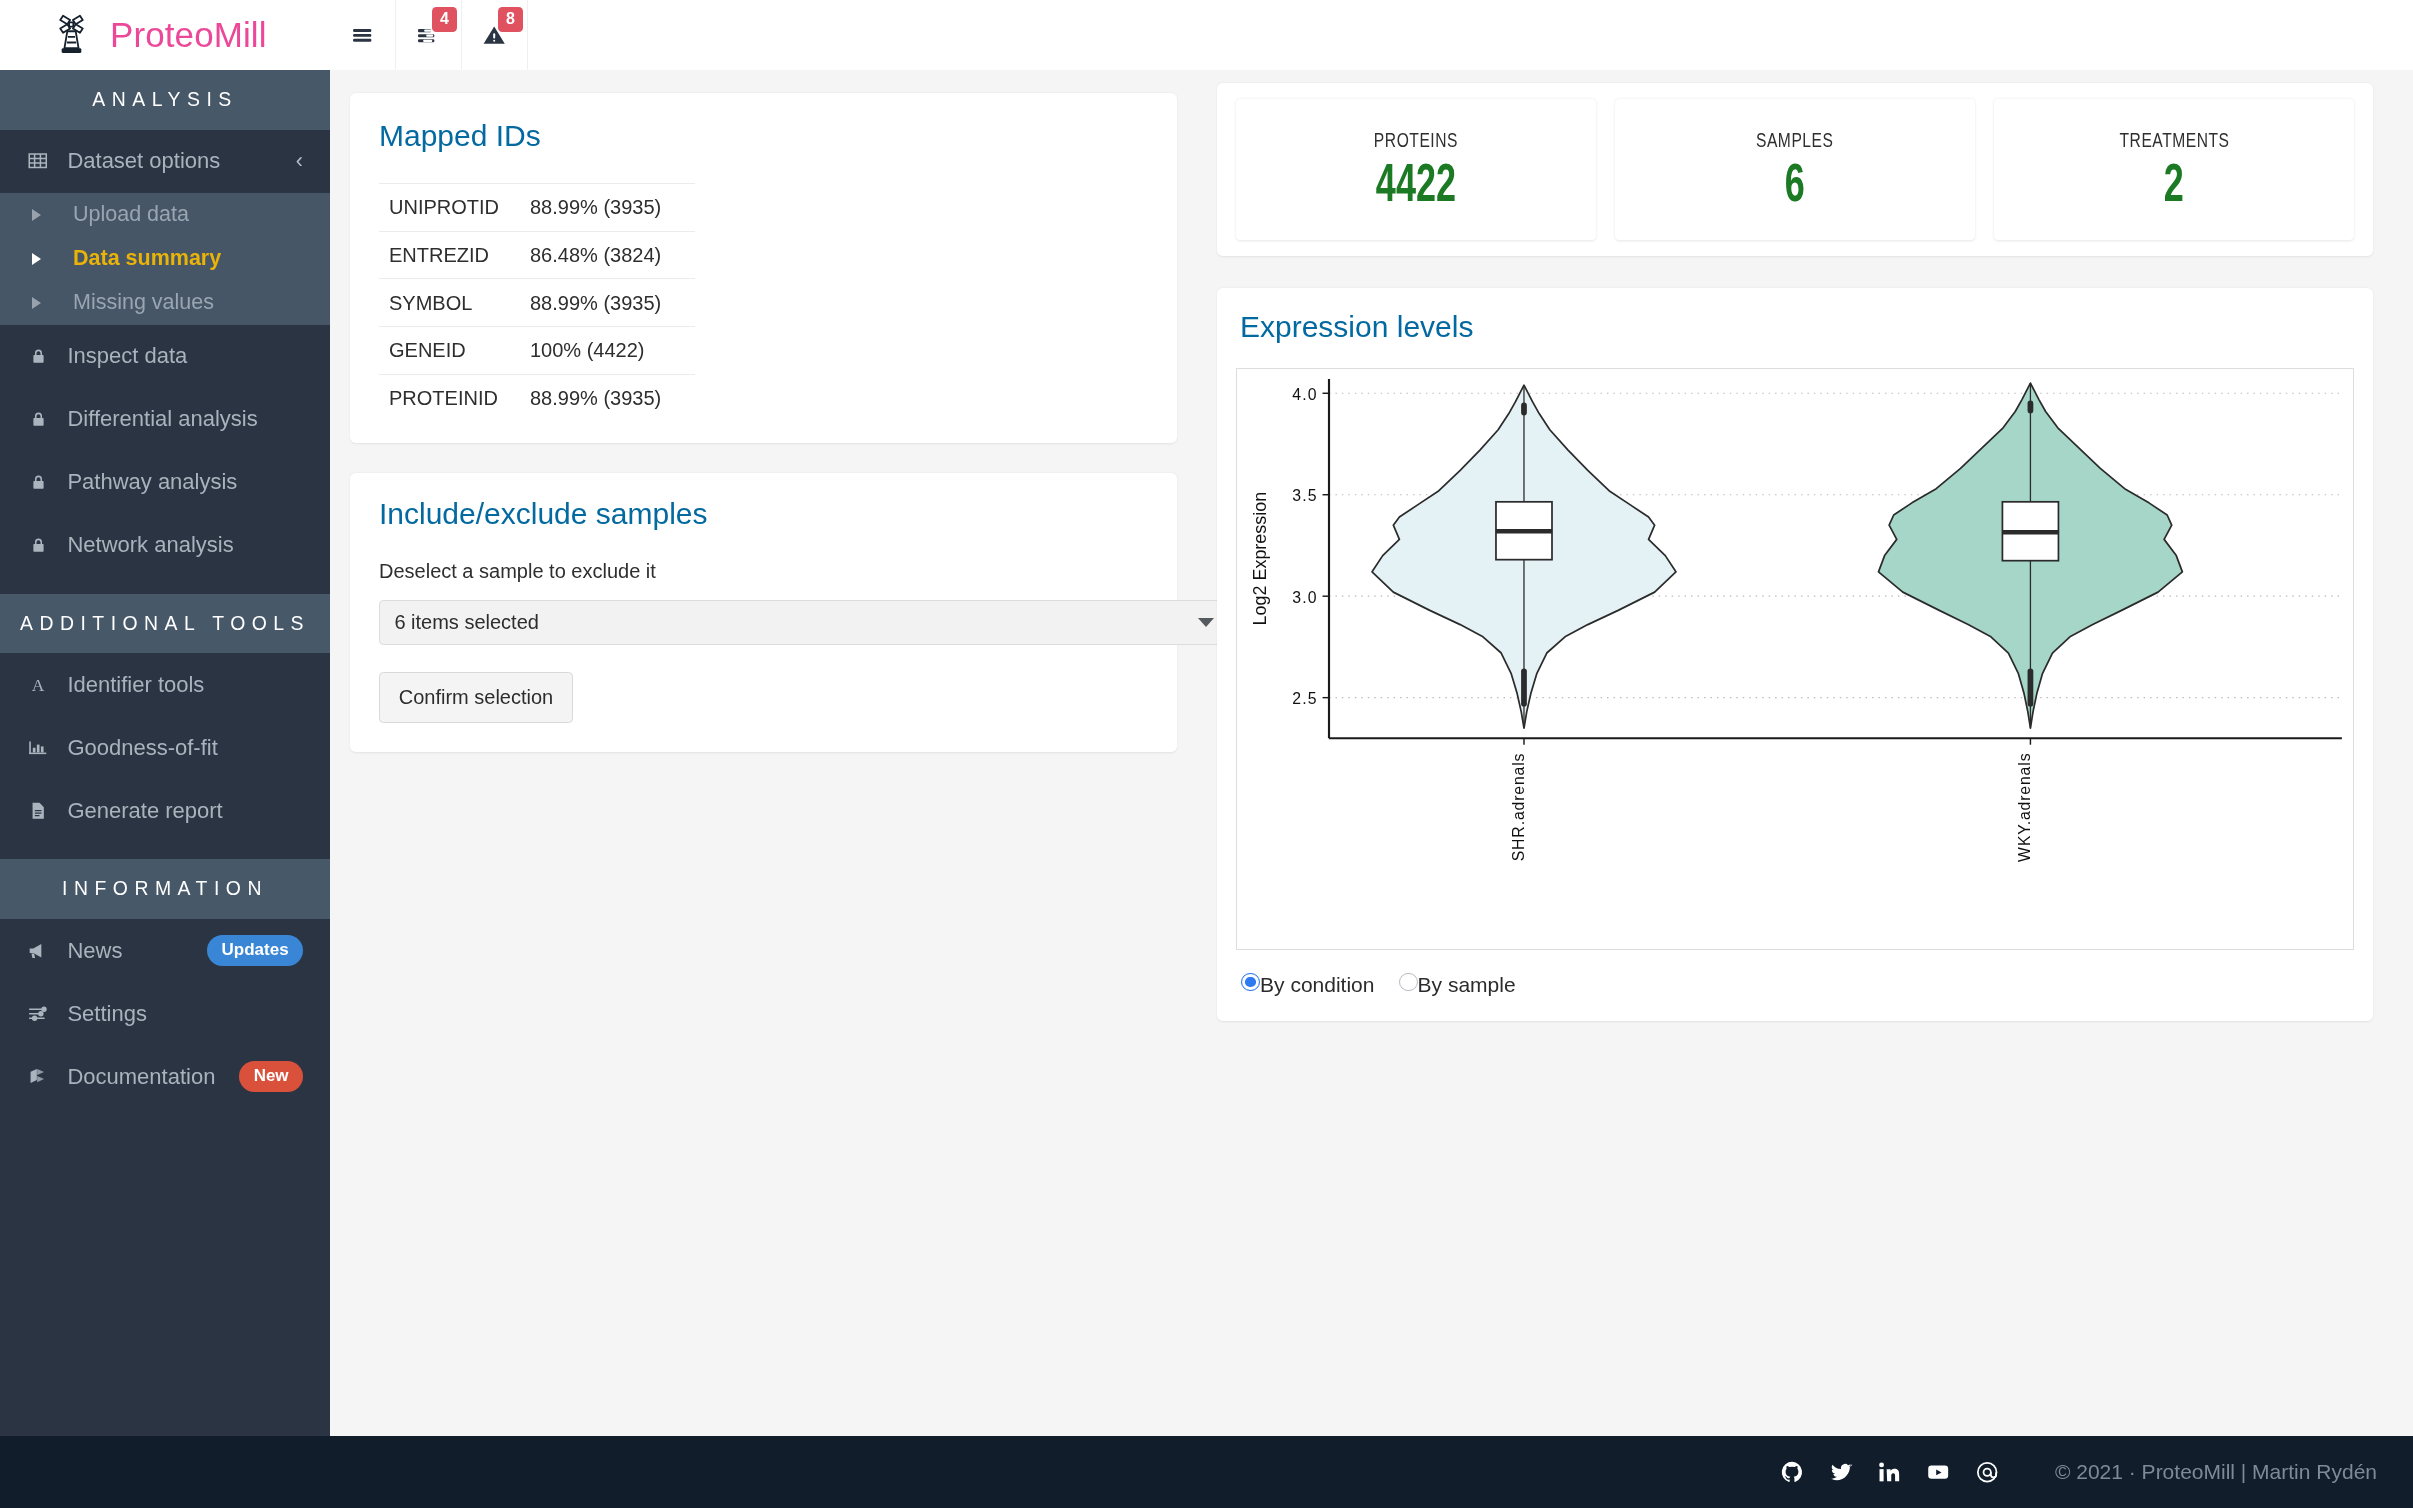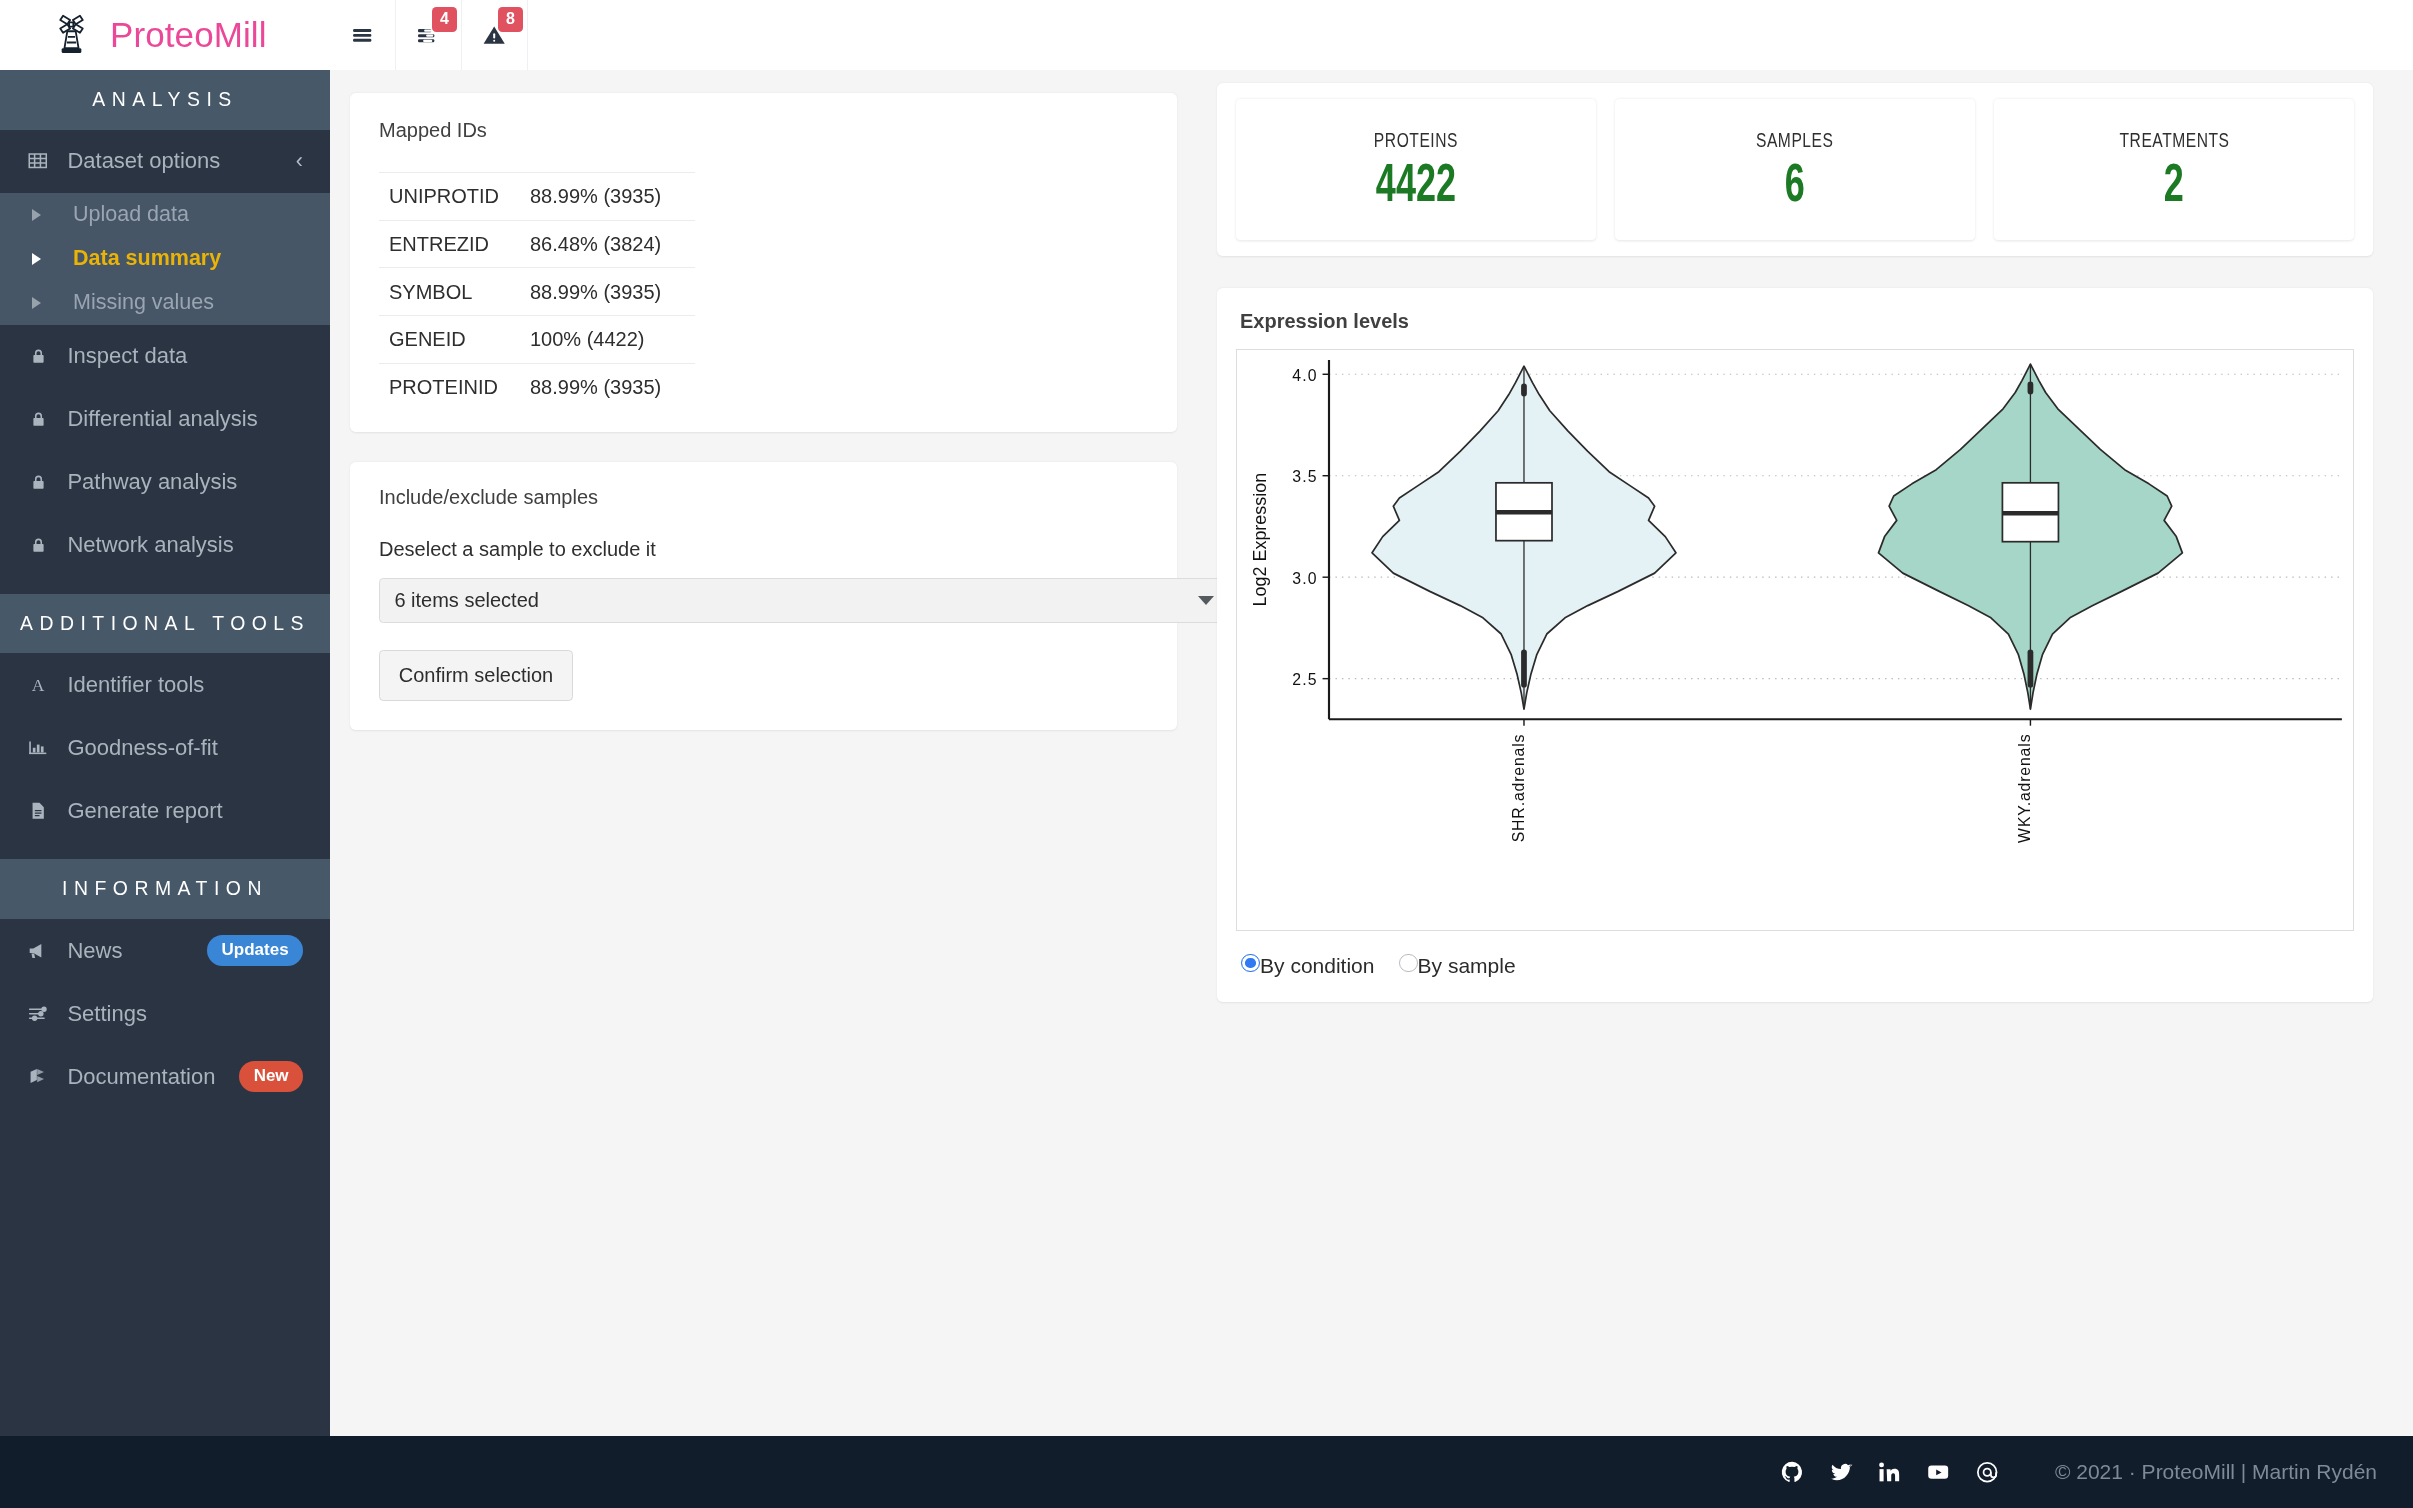--- a/index.html
+++ b/index.html
@@ -97,21 +97,21 @@
     position: absolute; left: 330px; top: 70px;
     width: 2083px; height: 1366px; background: #f5f5f5;
   }
   .col-left { position: absolute; left: 20px; top: 23px; width: 827px; }
   .col-right { position: absolute; left: 887px; top: 13px; width: 1156px; }
 
   .card {
     background: #ffffff; border-radius: 5.7px;
     box-shadow: 0 0.7px 2.2px rgba(0,0,0,.08);
   }
-  .card-title { font-size: 20px; color: #404040; font-weight: 400; }
+  .card-title { font-size: 30px; color: #0369a1; font-weight: 400; }
 
   
   .mapped { padding: 26px 29px 21.5px 29px; }
   .mapped .card-title { margin-bottom: 30px; }
   .id-table { width: 316px; border-collapse: collapse; }
   .id-table tr { border-top: 1.4px solid #ececec; }
   .id-table tr:last-child { border-bottom: 0; }
   .id-table td { padding: 12.2px 0 11.5px 0; font-size: 20px; color: #2e2e2e; }
   .id-table td.k { width: 151px; padding-left: 10px; }
 
@@ -158,21 +158,21 @@
   .stat .val {
     font-size: 53px; color: #1d7a24; font-weight: 700;
     font-family: "Liberation Sans Narrow", "Liberation Sans", sans-serif;
     transform: scaleX(.68); line-height: 1.05;
   }
 
   
   .expr {
     margin-top: 32px; padding: 21.5px 18.7px 24.4px 18.7px;
   }
-  .expr .card-title { margin-bottom: 16px; padding-left: 4.3px; font-weight: bold; }
+  .expr .card-title { margin-bottom: 24px; padding-left: 4.3px; }
   .plotbox {
     border: 1.4px solid #dddddd; background: #ffffff;
     width: 1118px; height: 582px; position: relative;
   }
   .radios {
     display: flex; align-items: center; gap: 24.4px;
     margin-top: 23px; padding-left: 5.7px;
     font-size: 21px; color: #2b2b2b;
   }
   .radio { display: flex; align-items: flex-start; gap: 0; }

